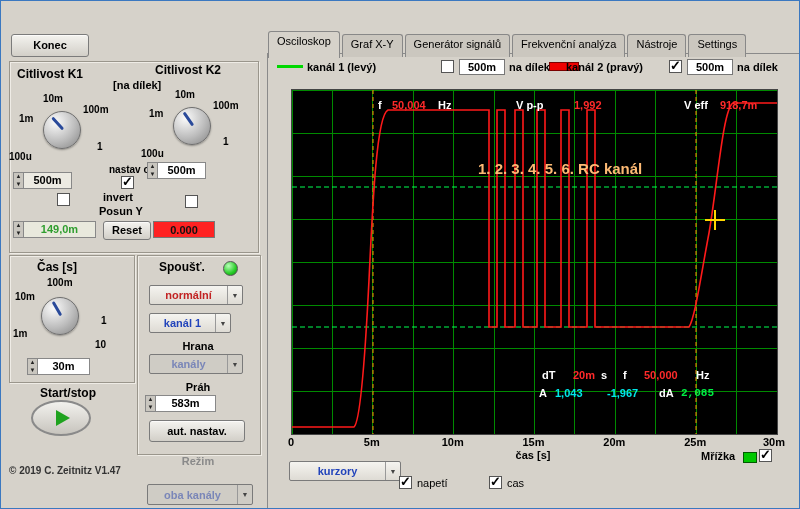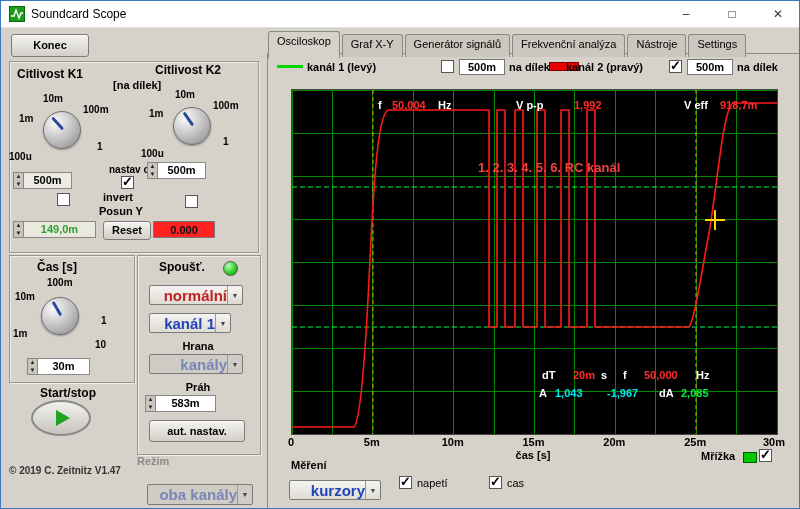--- a/index.html
+++ b/index.html
@@ -26,21 +26,21 @@
   .needle{position:absolute;left:17px;top:16px;width:16px;height:3px;background:#2a4a9a;transform-origin:1px 1px;border-radius:2px;}
   .spinner{position:absolute;display:flex;height:17px;}
   .spin-btns{display:flex;flex-direction:column;width:11px;border:1px solid #888;background:#c9c6bf;box-sizing:border-box;}
   .spin-btns span{flex:1;font-size:6px;line-height:7px;text-align:center;color:#222;}
   .spin-up::before{content:"▲";}
   .spin-dn::before{content:"▼";}
   .spin-field{border:1px solid #888;border-left:none;background:#fff;font-weight:bold;font-size:11px;
               line-height:15px;text-align:center;padding:0 2px;box-sizing:border-box;}
   .dropdown{position:absolute;height:20px;border:1px solid #7a7a7a;border-radius:2px;
             background:linear-gradient(#f5f4f0,#dedbd4);display:flex;align-items:center;box-sizing:border-box;}
-  .dd-label{flex:1;text-align:right;font-weight:bold;font-size:15px;}
+  .dd-label{flex:1;text-align:center;font-weight:bold;font-size:11px;}
   .dd-arrow{width:14px;align-self:stretch;border-left:1px solid #999;display:flex;align-items:center;justify-content:center;}
   .dd-arrow::before{content:"▼";font-size:7px;color:#444;}
   .dropdown.disabled{background:#cfccc5;}
   .red-text{color:#c22222;}.blue-text{color:#2244bb;}.dim-blue{color:#7a86b8;}
   .led{position:absolute;width:13px;height:13px;border-radius:50%;border:1px solid #555;
        background:radial-gradient(circle at 35% 30%,#b8ffb8,#27cc27 60%,#0a8a0a);}
   .oval{position:absolute;width:56px;height:32px;border-radius:50%;border:2px solid #8a8a8a;
         background:linear-gradient(#f2f1ed,#c7c4bd);display:flex;align-items:center;justify-content:center;}
   .play-tri{width:0;height:0;border-top:8px solid transparent;border-bottom:8px solid transparent;
             border-left:14px solid #1fa31f;margin-left:4px;}
@@ -51,42 +51,31 @@
   .tab.active{height:23px;background:#d6d2ca;position:relative;top:1px;}
   .tab-content{position:absolute;left:266px;top:52px;width:532px;height:455px;border:1px solid #8a8a8a;background:#d6d2ca;}
   
   .scope{position:absolute;left:290px;top:88px;width:485px;height:344px;background:#000;border:1px solid #444;box-sizing:content-box;}
   #grid line{stroke:#008a00;stroke-width:1;shape-rendering:crispEdges;}
   .wave{stroke:#ff1a1a;stroke-width:1.6;fill:none;}
   .cur-v{stroke:#ff9100;stroke-width:1;stroke-dasharray:4 3;}
   .cur-h{stroke:#00ff50;stroke-width:1;stroke-dasharray:5 3;}
   .cross{stroke:#ffd700;stroke-width:2;fill:none;}
   .ov{position:absolute;font-weight:bold;font-size:11px;white-space:nowrap;}
-  .ov.w{color:#ffffff;}.ov.r{color:#ff2a2a;}.ov.c{color:#00e8e8;}.ov.g{color:#00ee44;}
-  .annot{position:absolute;color:#ef4444;font-weight:bold;font-size:13px;white-space:nowrap;}
+  .ov.w{color:#ffffff;}.ov.r{color:#ff2a2a;}.ov.c{color:#00e8e8;}.ov.g{color:#00ee44;font-family:Liberation Mono, monospace;}
+  .annot{position:absolute;color:#fdba74;font-weight:bold;font-size:15px;white-space:nowrap;}
   .xticks{position:absolute;left:290px;top:435px;width:485px;height:13px;}
   .xticks span{position:absolute;transform:translateX(-50%);font-weight:bold;font-size:11px;color:#000;}
   .swatch{position:absolute;}
 </style>
 </head>
 <body>
 
 <div class="window">
 
-  <div class="titlebar">
-    <span class="app-icon">
-      <svg width="14" height="14" viewBox="0 0 14 14">
-          <polyline points="1,9 4,9 6,3 9,11 11,6 13,6" fill="none" stroke="#fff" stroke-width="1.4"></polyline>
-        </svg>
-    </span>
-    <span class="win-title">Soundcard Scope</span>
-    <span class="win-btn" style="left:662px">–</span>
-    <span class="win-btn" style="left:708px">□</span>
-    <span class="win-btn" style="left:754px">✕</span>
-  </div>
 
   <div class="tab-content"></div>
 
   <div class="btn" style="left:10px;top:33px;width:76px;height:21px;line-height:21px">Konec</div>
 
   <div class="frame" style="left:8px;top:60px;width:248px;height:190px"></div>
   <span class="lbl s12" style="left:16px;top:66px">Citlivost K1</span>
   <span class="lbl s12" style="left:154px;top:62px">Citlivost K2</span>
   <span class="lbl" style="left:112px;top:78px">[na dílek]</span>
 
@@ -183,21 +172,21 @@
   </div>
   <span class="lbl" style="left:136px;top:380px;width:122px;text-align:center">Práh</span>
   <span class="spinner" style="left:144px;top:394px">
     <span class="spin-btns">
         <span class="spin-up"></span>
         <span class="spin-dn"></span>
       </span>
     <span class="spin-field" style="width:60px">583m</span>
   </span>
   <div class="btn" style="left:148px;top:419px;width:94px;height:20px;line-height:20px">aut. nastav.</div>
-  <span class="lbl gray" style="left:136px;top:454px;width:122px;text-align:left">Režim</span>
+  <span class="lbl gray" style="left:136px;top:454px;width:122px;text-align:center">Režim</span>
   <div class="dropdown disabled" style="left:146px;top:483px;width:106px;height:21px">
     <span class="dd-label dim-blue">oba kanály</span>
     <span class="dd-arrow"></span>
   </div>
 
   <div class="tabs">
     <span class="tab active">Osciloskop</span>
     <span class="tab">Graf X-Y</span>
     <span class="tab">Generátor signálů</span>
     <span class="tab">Frekvenční analýza</span>
@@ -278,21 +267,21 @@
     <span style="left:323.3px">20m</span>
     <span style="left:404.2px">25m</span>
     <span style="left:483px">30m</span>
   </div>
   <span class="lbl" style="left:492px;top:448px;width:80px;text-align:center">čas [s]</span>
   <span class="lbl" style="left:700px;top:449px">Mřížka</span>
   <div class="swatch" style="left:742px;top:451px;width:12px;height:9px;background:#00c800;border:1px solid #005a00"></div>
   <span class="cb checked" style="left:758px;top:448px"></span>
 
   <span class="lbl" style="left:290px;top:458px">Měření</span>
-  <div class="dropdown" style="left:288px;top:479px;width:92px">
+  <div class="dropdown" style="left:288px;top:460px;width:112px">
     <span class="dd-label blue-text">kurzory</span>
     <span class="dd-arrow"></span>
   </div>
   <span class="cb checked" style="left:398px;top:475px"></span>
   <span class="lbl" style="left:416px;top:476px;font-weight:normal">napetí</span>
   <span class="cb checked" style="left:488px;top:475px"></span>
   <span class="lbl" style="left:506px;top:476px;font-weight:normal">cas</span>
 
 </div>
 

